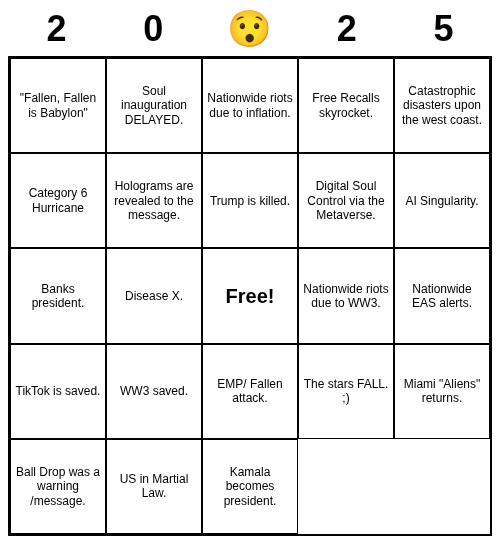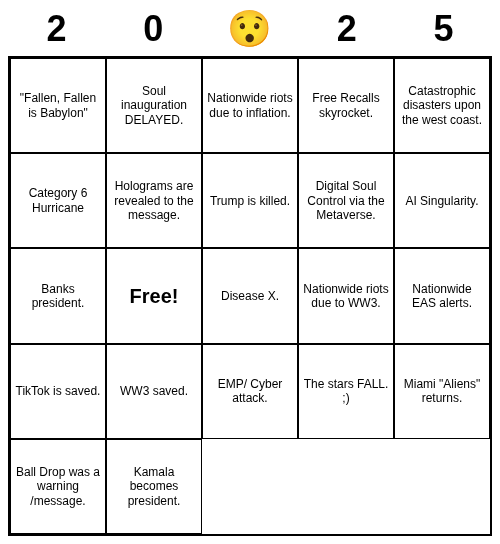--- a/index.html
+++ b/index.html
@@ -104,46 +104,49 @@
     </div>
     <div class="cell">
       <span class="cell-text">Digital Soul Control via the Metaverse.</span>
     </div>
     <div class="cell">
       <span class="cell-text">AI Singularity.</span>
     </div>
     <div class="cell">
       <span class="cell-text">Banks president.</span>
     </div>
+    <div class="cell">
+      <span class="cell-text">Disease X.</span>
+    </div>
     <div class="cell free">
       <span class="cell-text">Free!</span>
-    </div>
-    <div class="cell">
-      <span class="cell-text">Disease X.</span>
     </div>
     <div class="cell">
       <span class="cell-text">Nationwide riots due to WW3.</span>
     </div>
     <div class="cell">
       <span class="cell-text">Nationwide EAS alerts.</span>
     </div>
     <div class="cell">
       <span class="cell-text">TikTok is saved.</span>
     </div>
     <div class="cell">
       <span class="cell-text">WW3 saved.</span>
     </div>
     <div class="cell">
-      <span class="cell-text">EMP/ Cyber attack.</span>
+      <span class="cell-text">EMP/ Fallen attack.</span>
     </div>
     <div class="cell">
       <span class="cell-text">The stars FALL. ;)</span>
     </div>
     <div class="cell">
       <span class="cell-text">Miami "Aliens" returns.</span>
     </div>
     <div class="cell">
       <span class="cell-text">Ball Drop was a warning /message.</span>
     </div>
     <div class="cell">
+      <span class="cell-text">US in Martial Law.</span>
+    </div>
+    <div class="cell">
       <span class="cell-text">Kamala becomes president.</span>
     </div>
   </div>
 
 </body></html>

